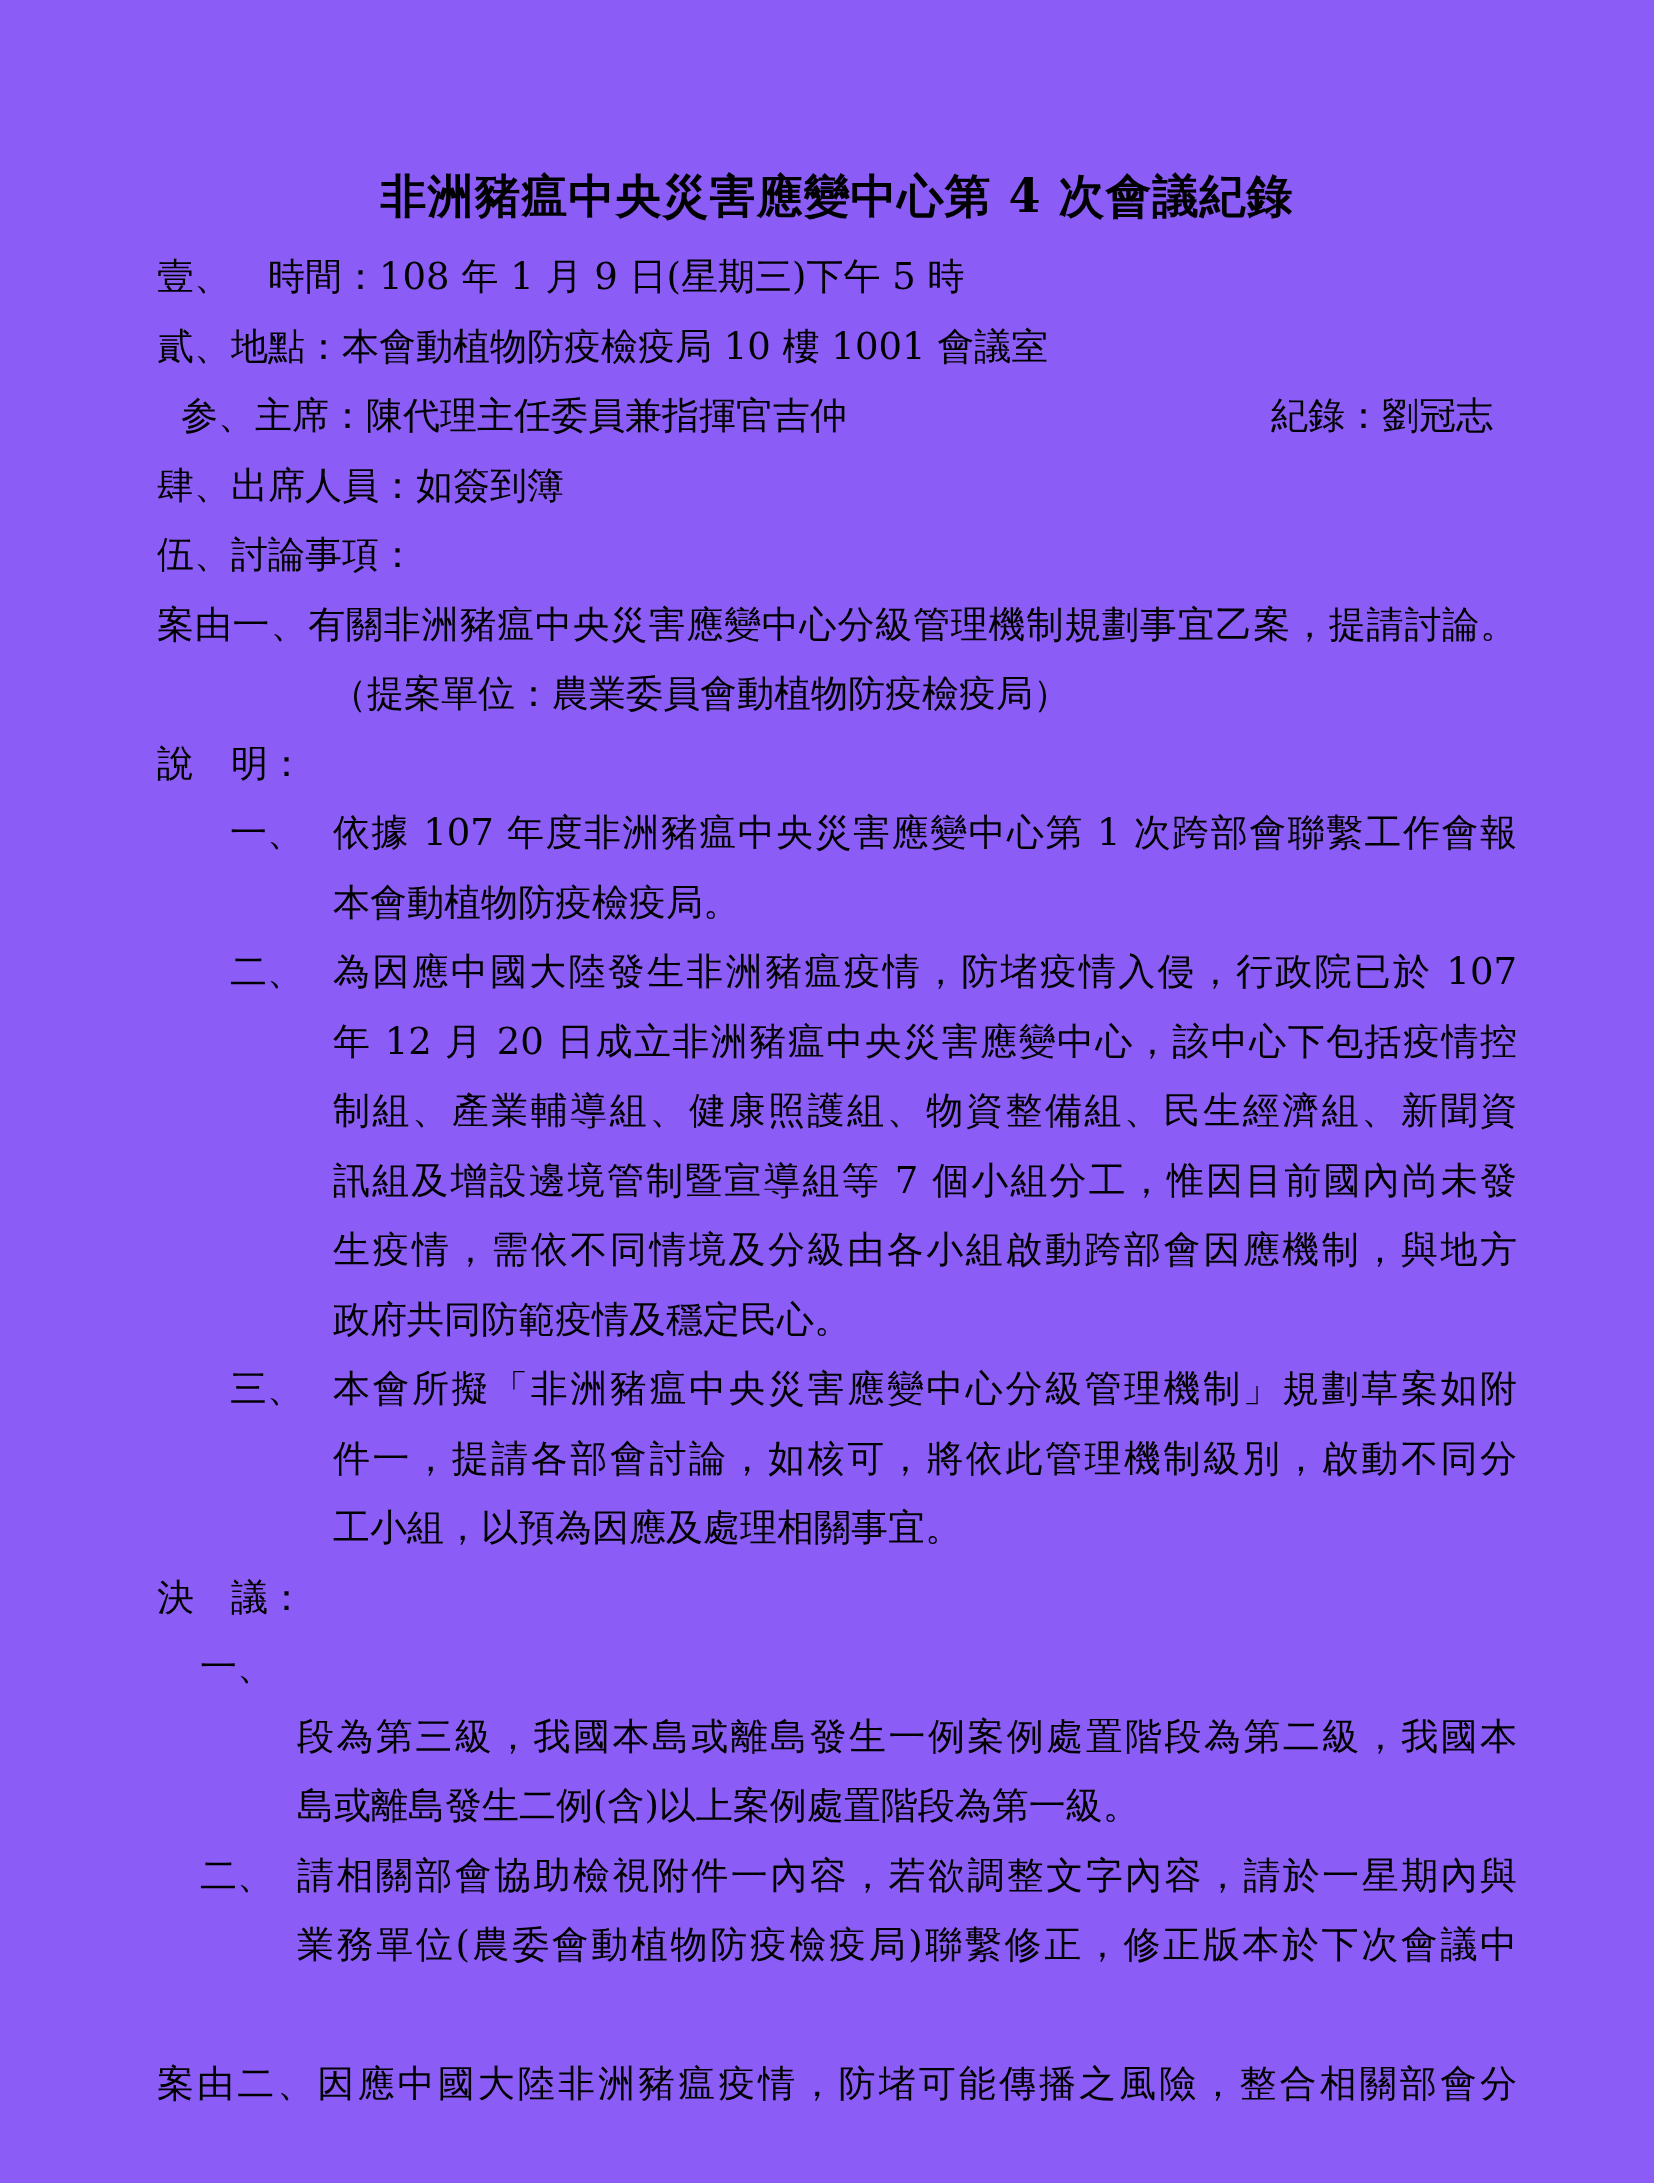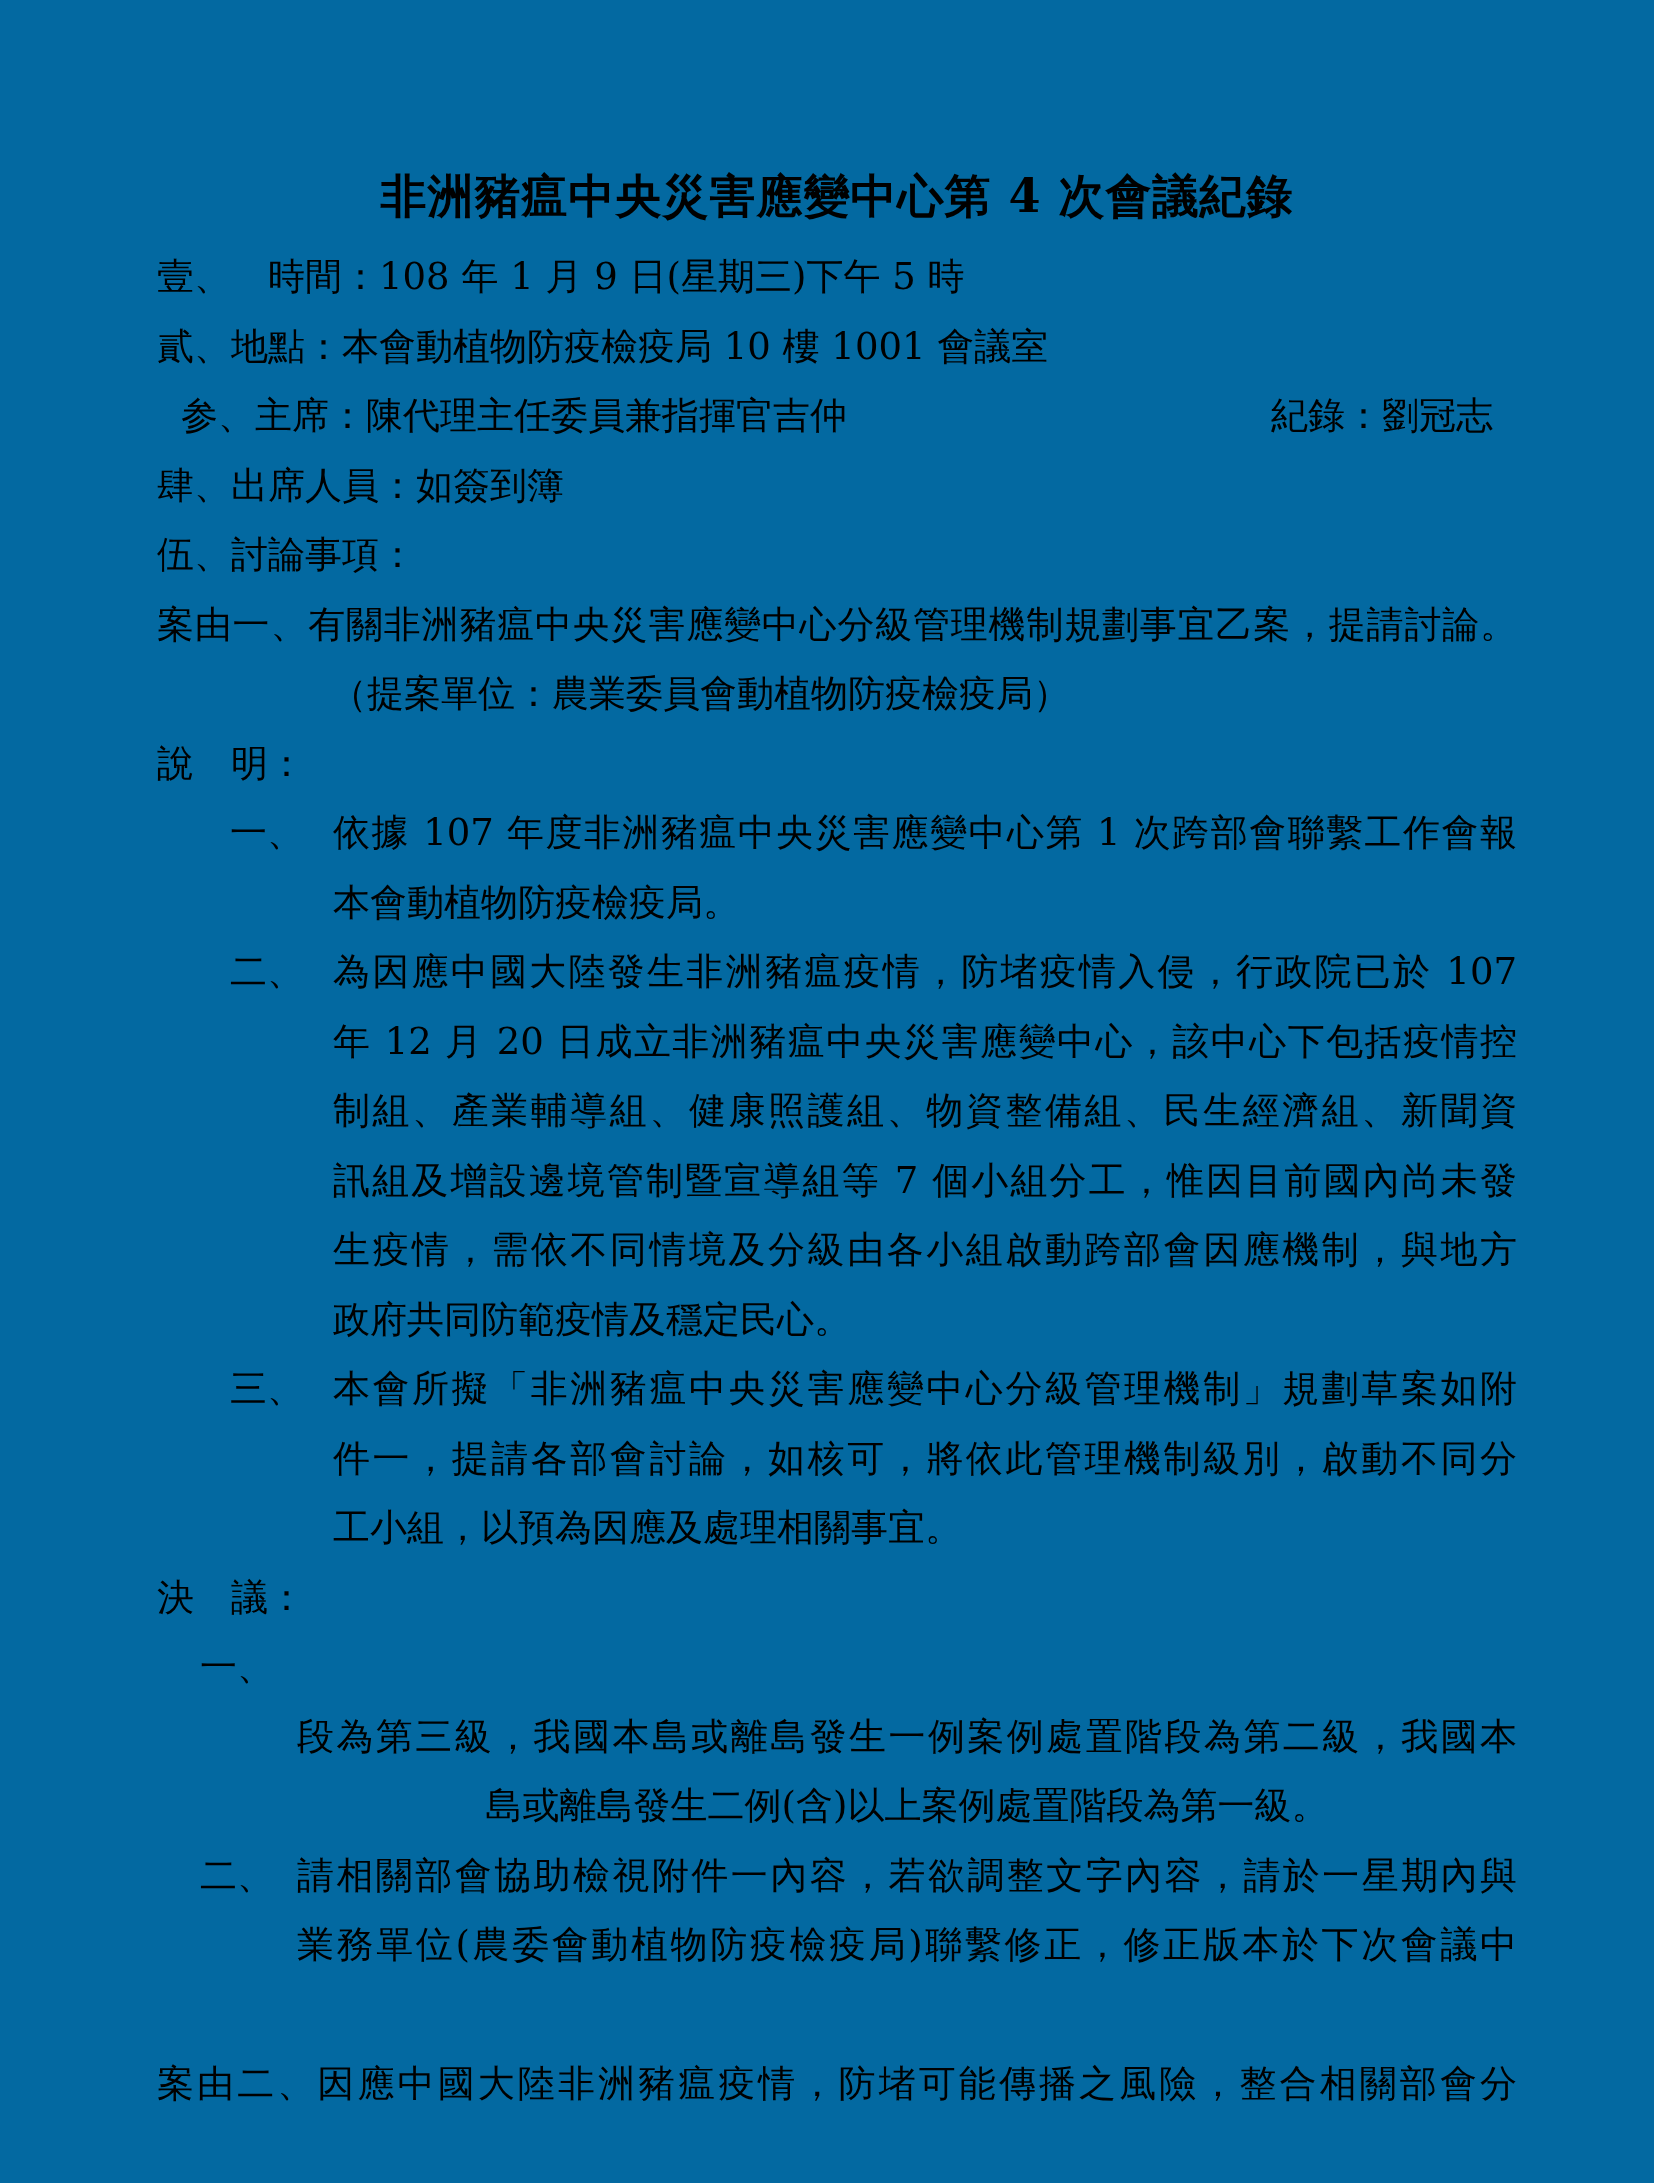--- a/index.html
+++ b/index.html
@@ -6,21 +6,21 @@
   html, body {
     margin: 0;
     padding: 0;
     background: #777;
   }
   .page {
     position: relative;
     width: 1654px;
     height: 2183px;
     margin: 0 auto;
-    background: #0369a1;
+    background: #8b5cf6;
     color: #000000;
     font-family: "DejaVu Serif", serif;
     overflow: hidden;
   }
   .content {
     position: absolute;
     left: 157px;
     top: 150px;
     width: 1360px;
   }
@@ -55,21 +55,21 @@
   }
   
   .case-cont { padding-left: 173px; }
   
   .expl-first { padding-left: 73px; display: flex; }
   .expl-first .num { flex: none; width: 103px; }
   .expl-cont  { padding-left: 176px; }
   
   .res-first  { padding-left: 43px; display: flex; }
   .res-first .num { flex: none; width: 97px; }
-  .res-cont   { padding-left: 140px; text-align: center; }
+  .res-cont   { padding-left: 140px; }
   
   .ifirst-text {
     flex: 1;
     white-space: normal;
     text-align: justify;
     text-align-last: justify;
     overflow: hidden;
   }
   .spacer { height: 69.5px; }
 </style>

